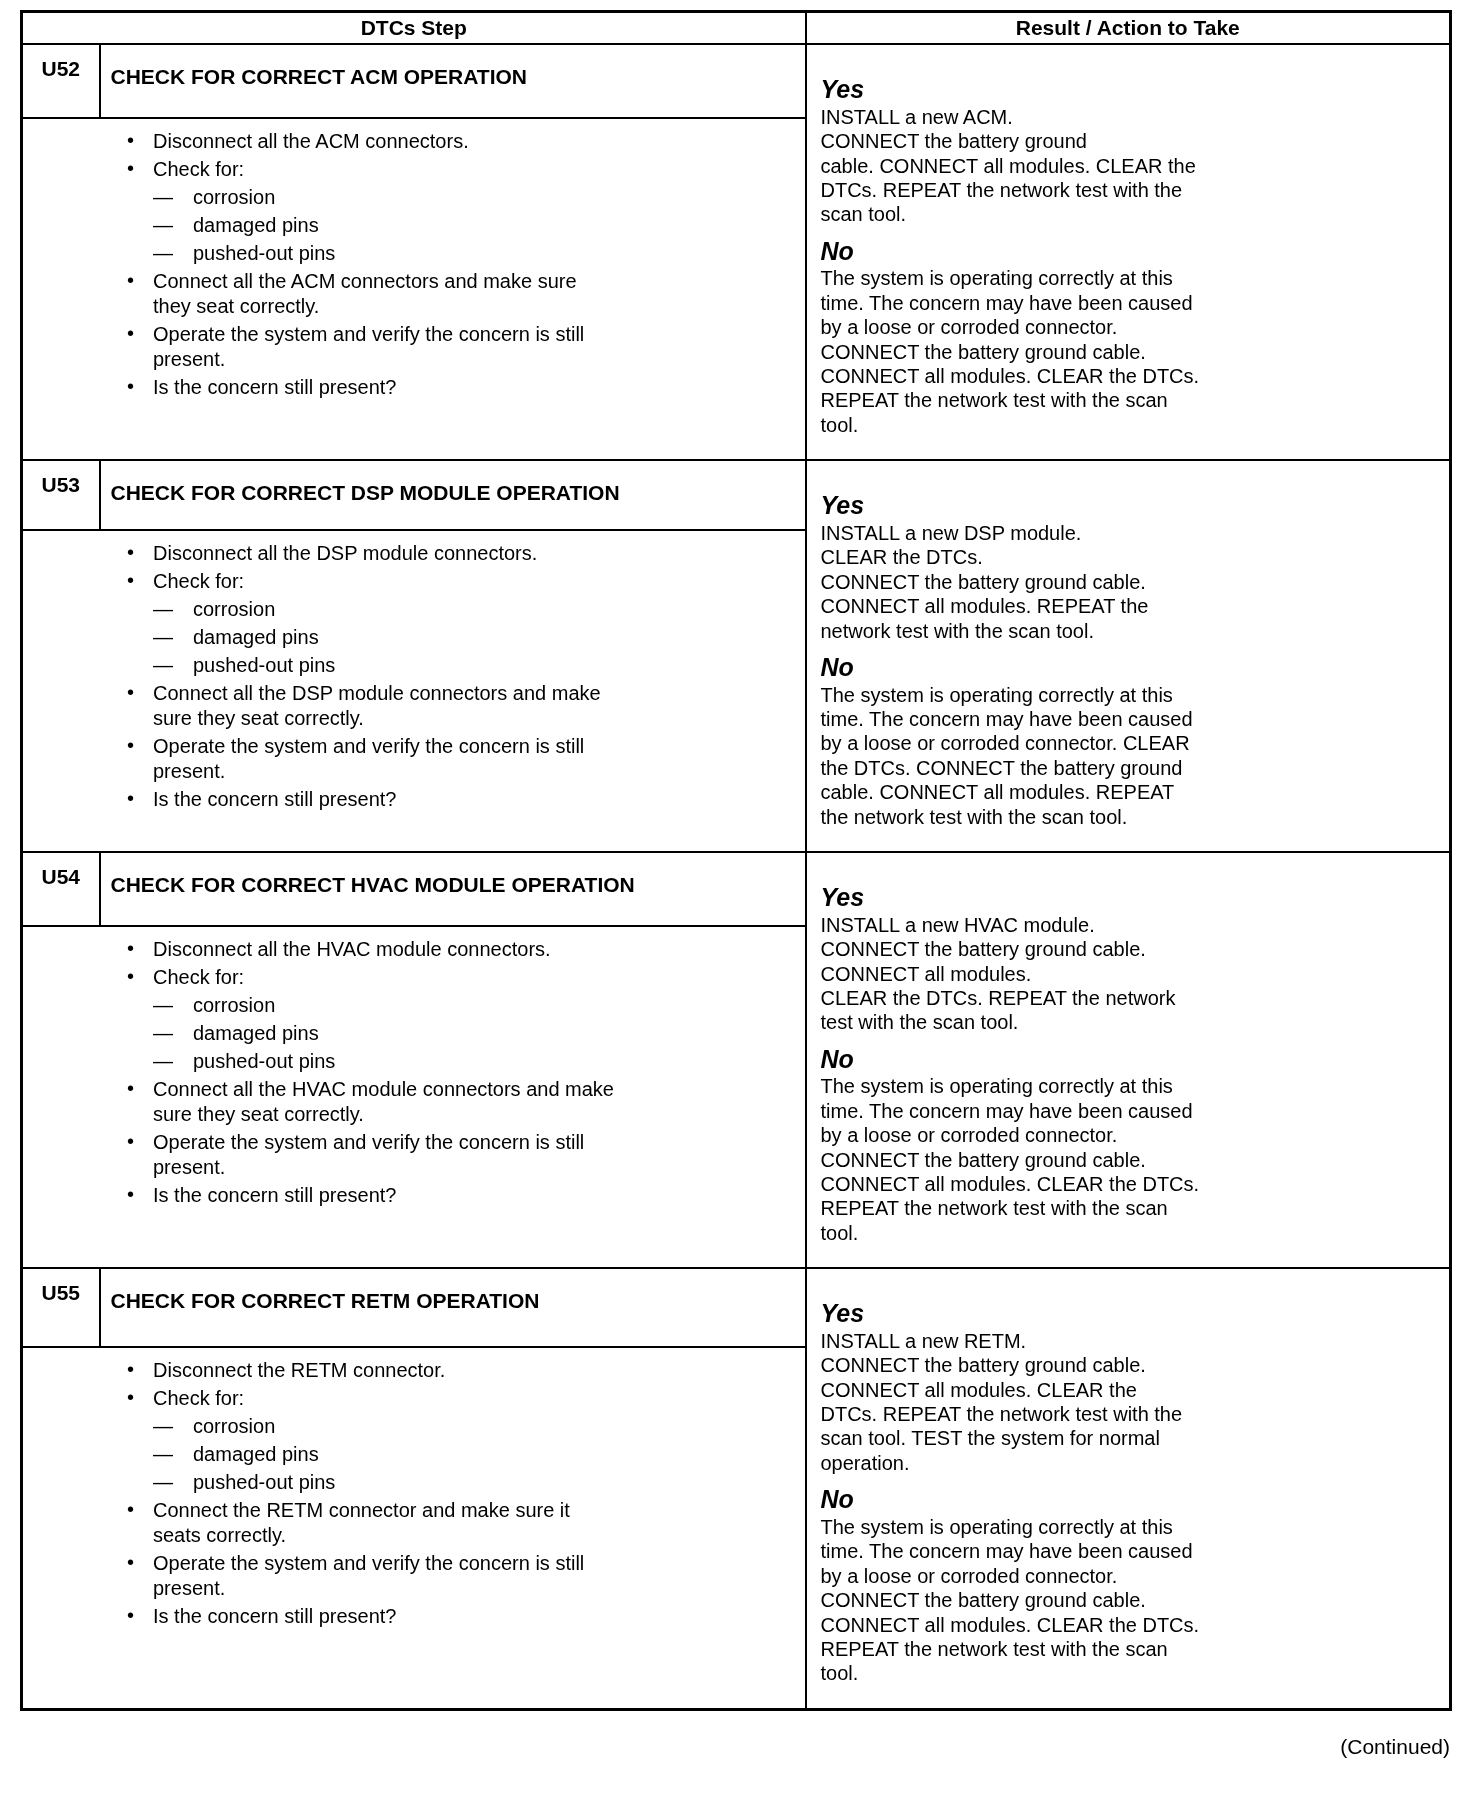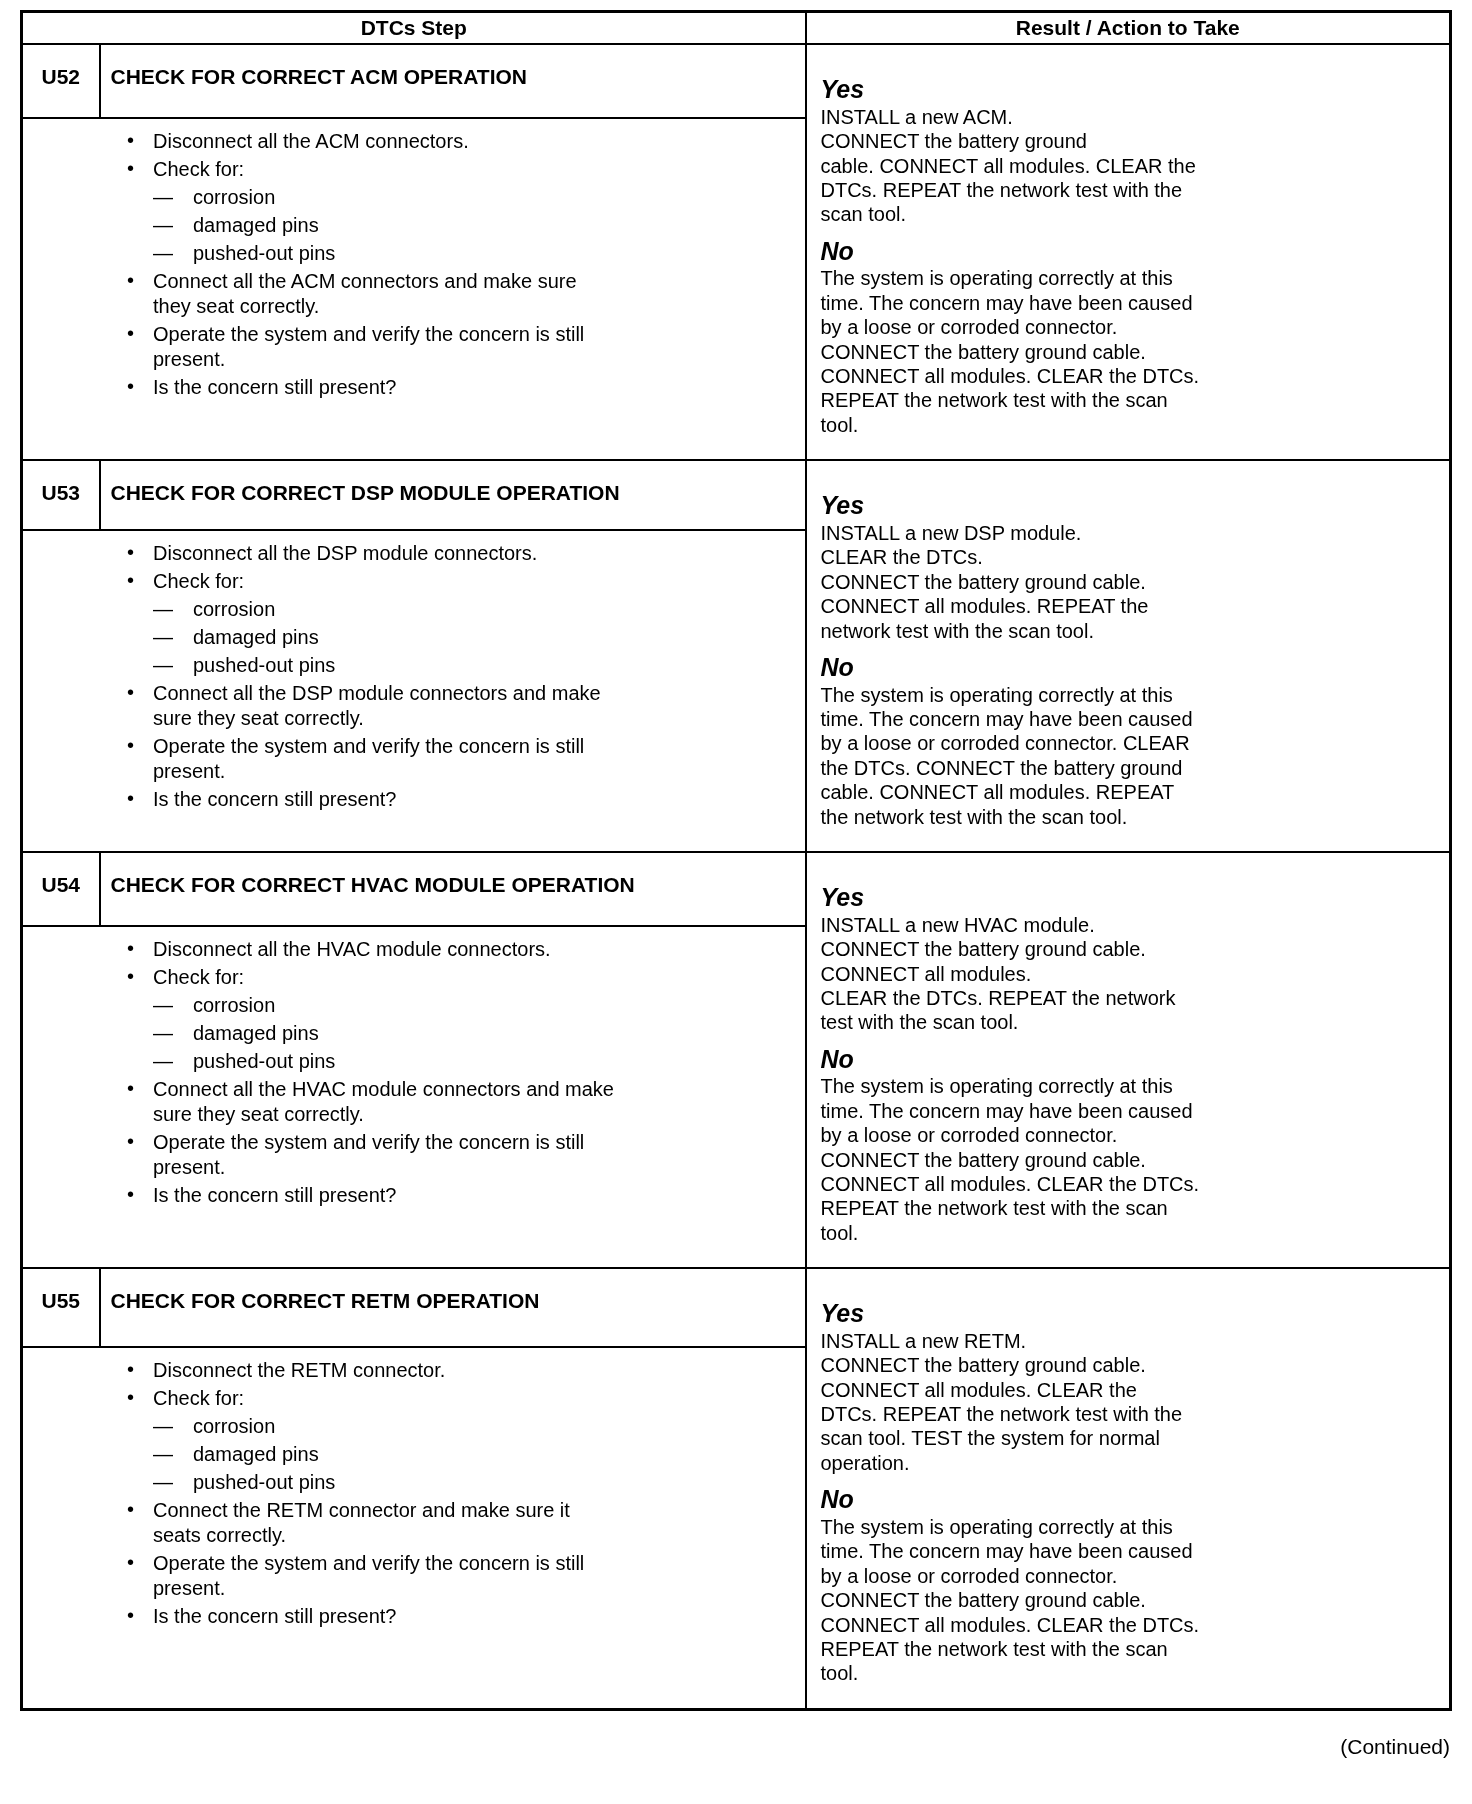--- a/index.html
+++ b/index.html
@@ -34,21 +34,21 @@
     padding: 3px 6px;
     border: 2px solid #000;
   }
 
   td { vertical-align: top; }
 
   .step-id {
     font-size: 21px;
     font-weight: bold;
     text-align: center;
-    padding: 20px 4px;
+    padding: 12px 4px;
     border-right: 2px solid #000;
     border-bottom: 2px solid #000;
     border-top: 2px solid #000;
   }
   .step-title {
     font-size: 21px;
     font-weight: bold;
     padding: 20px 10px;
     border-bottom: 2px solid #000;
     border-top: 2px solid #000;

